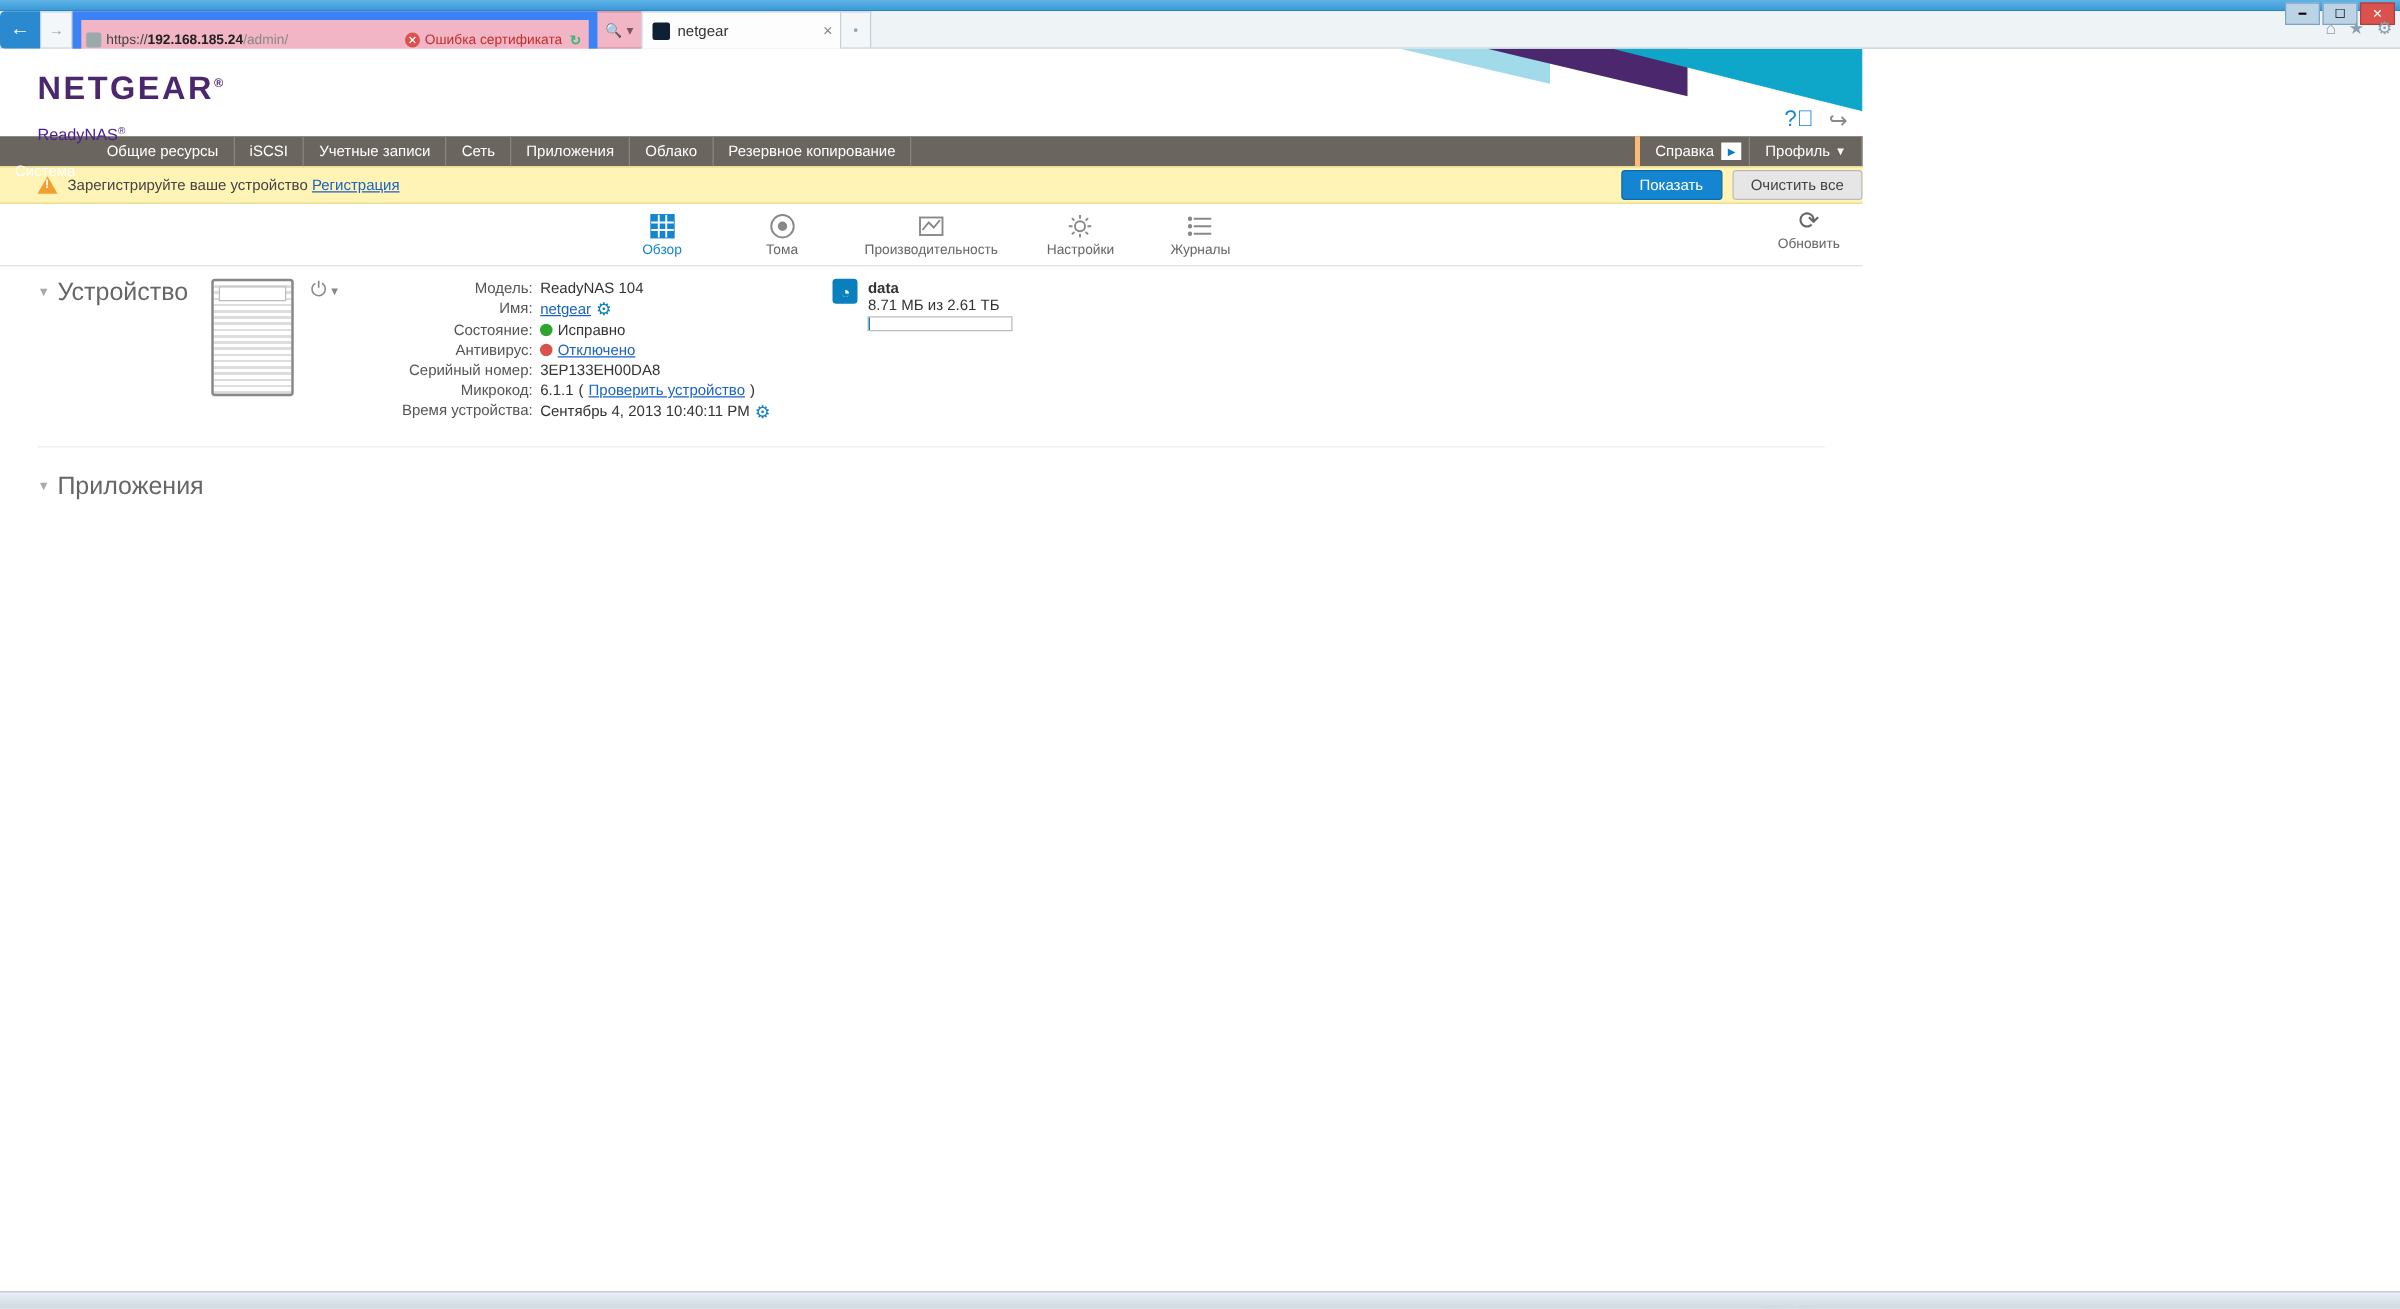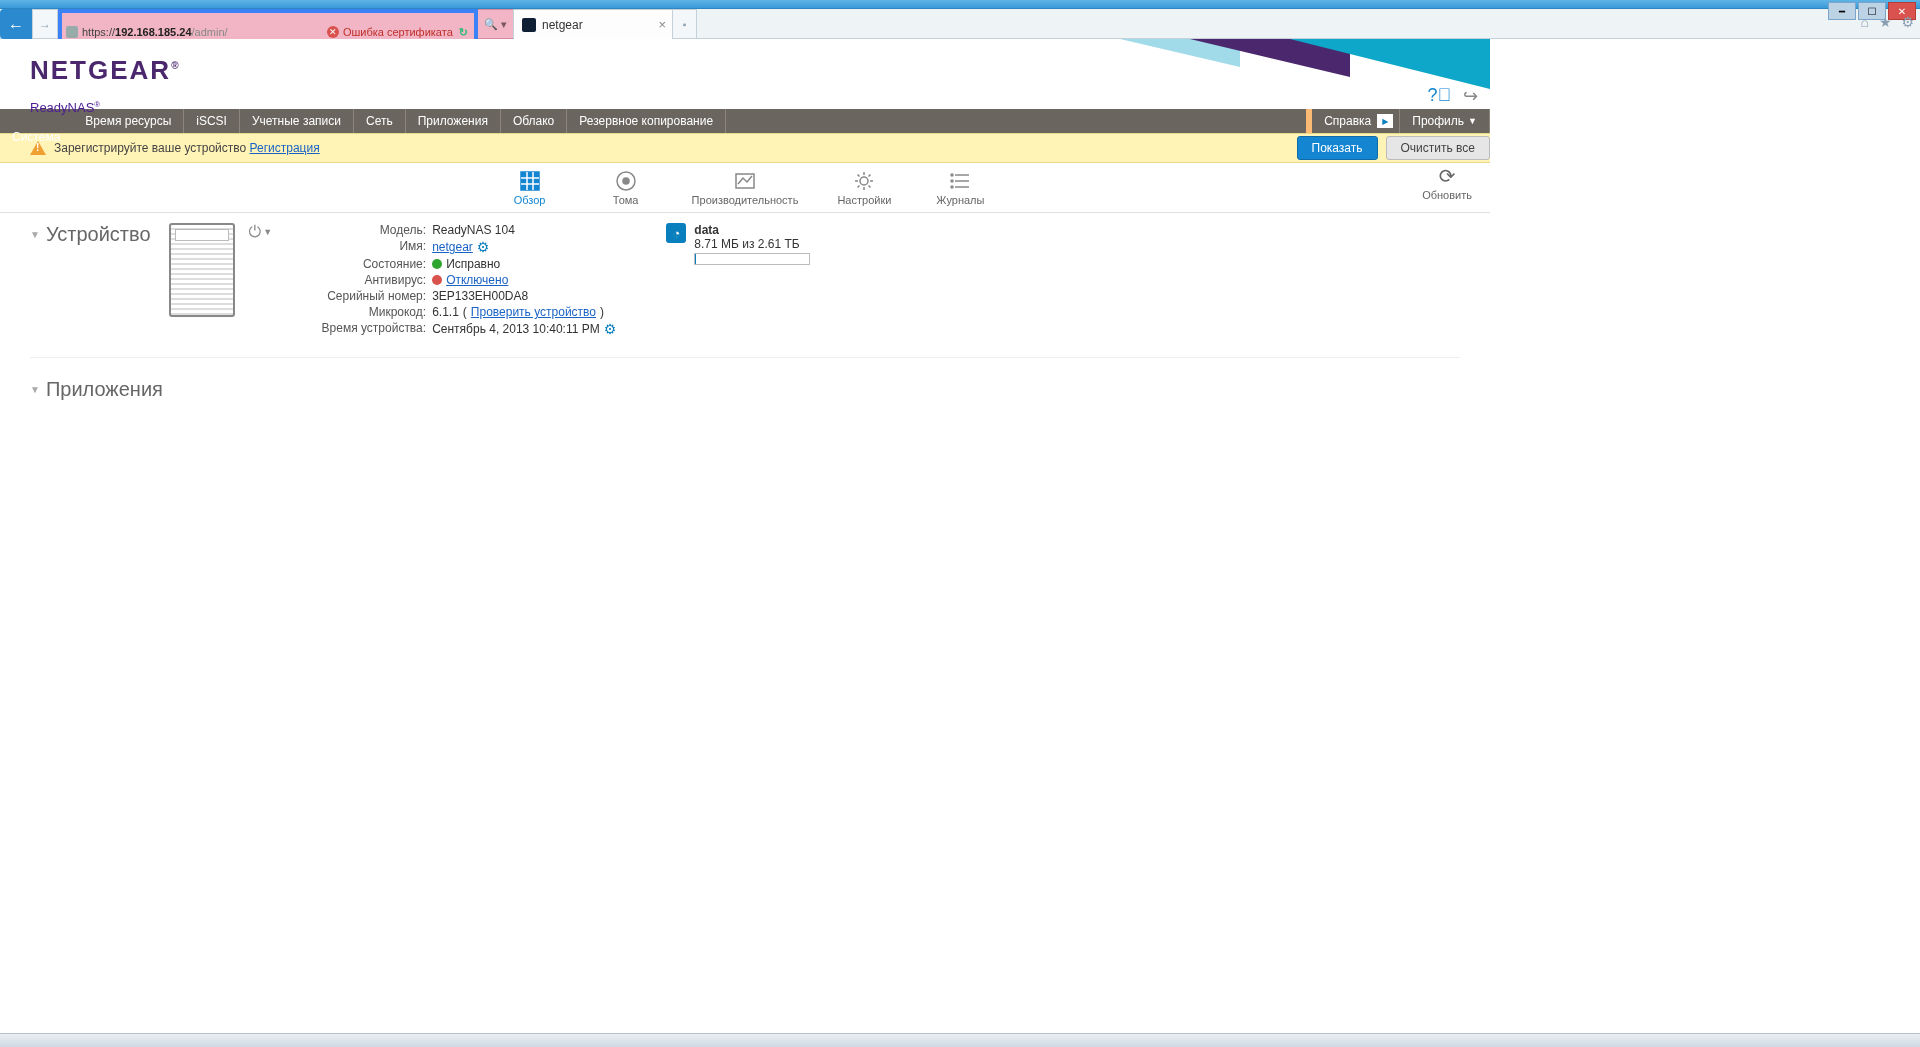--- a/index.html
+++ b/index.html
@@ -8,21 +8,21 @@
 
 .chrome-top { height:9px; background:linear-gradient(#5fb3e6,#3a9ad8); border-bottom:1px solid #2b86c2; }
 .ctrl-row { position:absolute; top:2px; right:4px; display:flex; gap:2px; }
 .ctrl-btn { width:28px; height:18px; background:#bcd2e5; border:1px solid #7ba6c9; font-size:10px; display:flex; align-items:center; justify-content:center; }
 .ctrl-close { background:#d9524e; color:#fff; border-color:#b63c38; }
 
 
 .addr-row { height:30px; background:#eef3f6; border-bottom:1px solid #c4d1db; display:flex; align-items:stretch; }
 .back-btn { width:32px; height:30px; background:#2a89cf; border-radius:4px 0 0 4px; display:flex; align-items:center; justify-content:center; color:#fff; font-size:16px; margin:0; }
 .fwd-btn { width:26px; height:30px; border:1px solid #c4d1db; background:#f4f7fa; display:flex; align-items:center; justify-content:center; color:#8aa0b2; font-size:12px; }
-.addr-field { width:420px; height:46px; background:#f1b5c5; border:4px solid #3b82f6; display:flex; align-items:center; padding:0 4px; font-size:11px; color:#444; position:relative; }
+.addr-field { width:420px; height:46px; background:#f1b5c5; border:7px solid #3b82f6; display:flex; align-items:center; padding:0 4px; font-size:11px; color:#444; position:relative; }
 .lock-ic { width:12px; height:12px; background:#9aa; border-radius:2px; margin-right:4px; }
 .addr-url .host { font-weight:bold; color:#222; }
 .addr-url .path { color:#888; }
 .cert-err { position:absolute; right:6px; display:flex; align-items:center; gap:4px; color:#c0302b; font-size:11px; }
 .cert-err .x { width:12px; height:12px; background:#d9524e; border-radius:50%; color:#fff; display:flex; align-items:center; justify-content:center; font-size:9px; }
 .cert-err .reload { color:#3b7; font-weight:bold; margin-left:2px; }
 .search-sep { width:36px; height:30px; background:#f1b5c5; border:1px solid #d48aa0; border-left:0; display:flex; align-items:center; justify-content:center; color:#7b5560; font-size:11px; }
 .tab { height:30px; min-width:160px; background:#fdfdfd; border:1px solid #c4d1db; border-bottom:0; display:flex; align-items:center; padding:0 8px; font-size:12px; color:#333; position:relative; margin-left:-1px; }
 .tab .favicon { width:14px; height:14px; background:#102034; margin-right:6px; border-radius:2px; }
 .tab .close { position:absolute; right:6px; color:#888; font-size:13px; }
@@ -40,21 +40,21 @@
 .hdr-deco .tri1 { position:absolute; right:0; top:0; width:0; height:0; border-left:200px solid transparent; border-top:50px solid #0fa7c9; }
 .hdr-deco .tri2 { position:absolute; right:140px; top:0; width:0; height:0; border-left:160px solid transparent; border-top:38px solid #4b286d; }
 .hdr-deco .tri3 { position:absolute; right:250px; top:0; width:0; height:0; border-left:120px solid transparent; border-top:28px solid #62c1d8; opacity:.6; }
 .hdr-icons { position:absolute; right:12px; top:46px; display:flex; gap:12px; color:#888; font-size:18px; }
 
 
 .nav { height:24px; background:#6a655f; display:flex; align-items:stretch; font-size:12px; }
 .nav-item { padding:0 12px; display:flex; align-items:center; color:#fff; border-right:1px solid #8b857d; cursor:pointer; }
 .nav-item.active { background:#0a7fbd;margin-top:28px; }
 .nav-spacer { flex:1; }
-.nav-item.help { border-left:6px solid #fdba74; padding-right:6px; }
+.nav-item.help { border-left:4px solid #fdba74; padding-right:6px; }
 .nav-item.help .play { width:16px; height:14px; background:#fff; margin-left:6px; display:flex; align-items:center; justify-content:center; color:#0a7fbd; font-size:8px; }
 .nav-item.profile .caret { margin-left:4px; font-size:9px; }
 
 
 .banner { height:30px; background:#fff3b6; border-top:1px solid #e8d98a; border-bottom:1px solid #e8d98a; display:flex; align-items:center; padding:0 0; }
 .banner .warn { width:0; height:0; border-left:8px solid transparent; border-right:8px solid transparent; border-bottom:14px solid #f0a030; margin:0 8px 0 30px; position:relative; }
 .banner .warn::after { content:'!'; position:absolute; left:-2px; top:1px; color:#fff; font-size:10px; font-weight:bold; }
 .banner-text { font-size:12px; color:#444; }
 .banner-text a { color:#1a63c6; text-decoration:underline; }
 .banner-btns { margin-left:auto; display:flex; gap:8px; }
@@ -152,21 +152,21 @@
         <div class="tri1"></div>
     </div>
     <div class="hdr-icons">
       <span style="color:#1385d1">?⃝</span>
       <span>↪</span>
     </div>
   </div>
 
   <div class="nav">
     <div class="nav-item active">Система</div>
-    <div class="nav-item">Время ресурсы</div>
+    <div class="nav-item">Общие ресурсы</div>
     <div class="nav-item">iSCSI</div>
     <div class="nav-item">Учетные записи</div>
     <div class="nav-item">Сеть</div>
     <div class="nav-item">Приложения</div>
     <div class="nav-item">Облако</div>
     <div class="nav-item">Резервное копирование</div>
     <div class="nav-spacer"></div>
     <div class="nav-item help">
       <span>Справка</span>
         <span class="play">▶</span>

